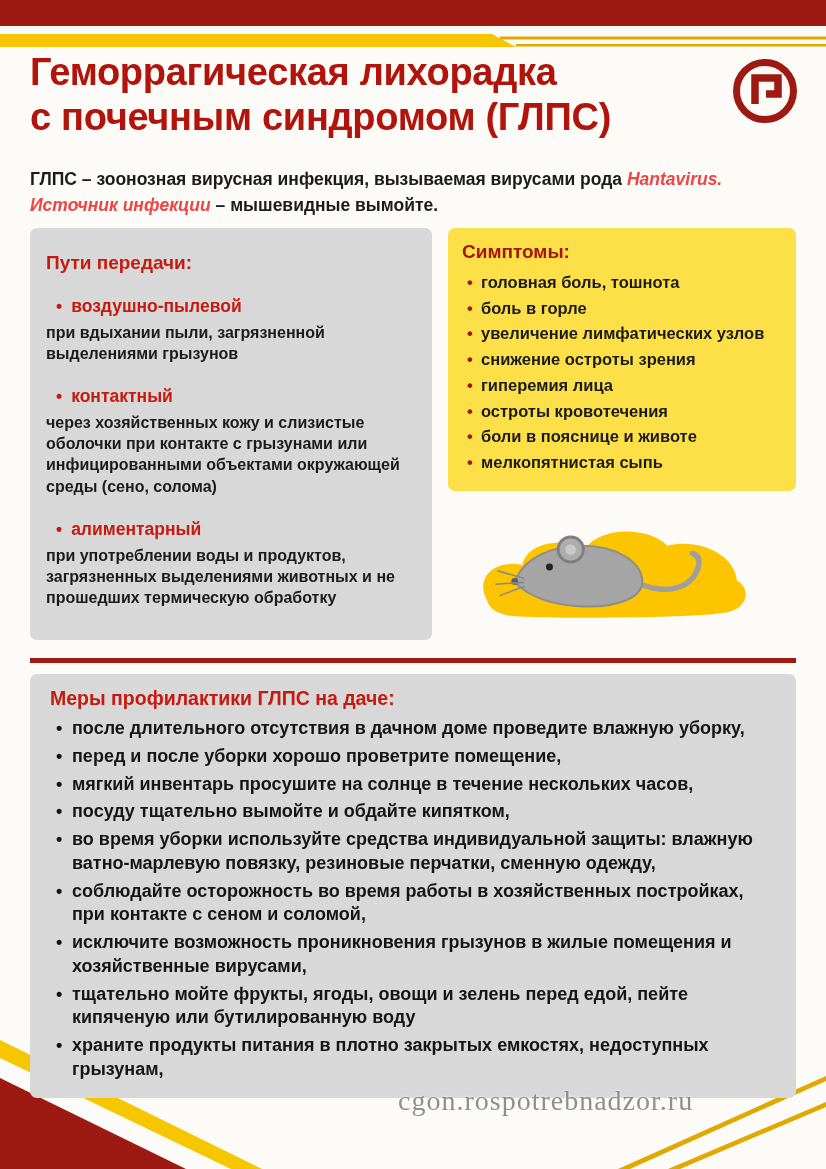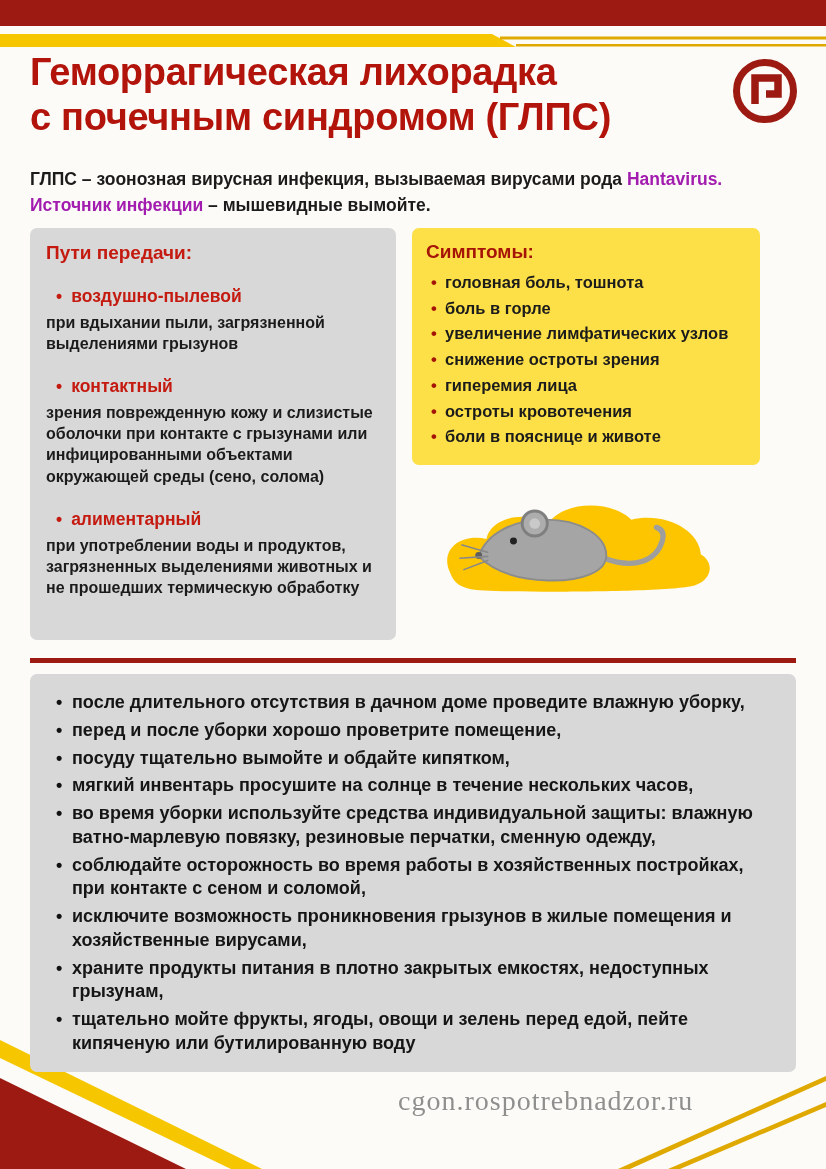--- a/index.html
+++ b/index.html
@@ -9,26 +9,26 @@
 
   .top-deco { position:absolute; left:0; top:0; }
   .bottom-deco { position:absolute; left:0; top:1029px; }
 
   .logo { position:absolute; top:56px; right:26px; }
 
   .title { position:absolute; left:30px; top:50px; color:#b2140b; font-size:38px; font-weight:700; line-height:1.18; letter-spacing:-0.3px; }
   .title .tl { display:block; }
 
   .intro { position:absolute; left:30px; top:166px; width:762px; font-size:17.5px; font-weight:700; color:#1b1b1b; line-height:1.5; }
-  .red { color:#a21caf; }
+  .red { color:#ef4444;font-style:italic; }
 
   .columns { position:absolute; left:30px; top:228px; width:766px; display:flex; gap:16px; align-items:flex-start; }
   .box { background:#d8d8d8; border-radius:7px; }
 
-  .transmission { width:366px; min-height:412px; padding:14px 16px 18px; }
+  .transmission { width:402px; min-height:412px; padding:24px 16px 18px; }
   .transmission h2 { color:#c41a0f; font-size:19px; font-weight:700; }
   .t-item { margin-top:22px; }
   .t-head { display:flex; gap:9px; padding-left:10px; color:#c41a0f; font-size:17.5px; font-weight:700; line-height:1.2; }
   .t-head .dot::before { content:"\2022"; }
   .t-body { margin-top:5px; font-size:16px; font-weight:700; color:#1b1b1b; line-height:1.32; }
 
   .right-col { width:348px; }
   .symptoms { background:#fde047; padding:13px 14px 15px; border-radius:7px; }
   .symptoms h2 { color:#a61408; font-size:19px; font-weight:700; margin-bottom:7px; }
   ul { list-style:none; }
@@ -88,21 +88,21 @@
             <span>воздушно-пылевой</span>
           </div>
         <div class="t-body">при вдыхании пыли, загрязненной выделениями грызунов</div>
       </div>
 
       <div class="t-item">
         <div class="t-head">
             <span class="dot"></span>
             <span>контактный</span>
           </div>
-        <div class="t-body">зрения поврежденную кожу и слизистые оболочки при контакте с грызунами или инфицированными объектами окружающей среды (сено, солома)</div>
+        <div class="t-body">через хозяйственных кожу и слизистые оболочки при контакте с грызунами или инфицированными объектами окружающей среды (сено, солома)</div>
       </div>
 
       <div class="t-item">
         <div class="t-head">
             <span class="dot"></span>
             <span>алиментарный</span>
           </div>
         <div class="t-body">при употреблении воды и продуктов, загрязненных выделениями животных и не прошедших термическую обработку</div>
       </div>
     </section>
@@ -111,47 +111,49 @@
       <section class="symptoms">
         <h2>Симптомы:</h2>
         <ul>
           <li>головная боль, тошнота</li>
           <li>боль в горле</li>
           <li>увеличение лимфатических узлов</li>
           <li>снижение остроты зрения</li>
           <li>гиперемия лица</li>
           <li>остроты кровотечения</li>
           <li>боли в пояснице и животе</li>
+          <li>мелкопятнистая сыпь</li>
         </ul>
       </section>
 
       <svg class="mouse" width="300" height="114" viewBox="0 0 310 118">
         <path d="M16,94 C6,72 26,54 54,60 C58,38 94,30 118,44 C134,20 184,20 204,40 C238,32 274,50 276,76 C290,84 288,102 270,108 C248,116 56,116 38,112 C24,109 20,104 16,94 Z" fill="#fdc500"></path>
         <path d="M176,80 C208,92 230,82 236,62 C238,55 236,50 230,48" fill="none" stroke="#9e9e9e" stroke-width="5.5" stroke-linecap="round"></path>
         <path d="M46,78 C54,54 82,40 116,40 C150,40 177,56 178,76 C179,94 152,104 118,103 C88,102 62,94 46,78 Z" fill="#a5a5a5" stroke="#8c8c8c" stroke-width="2"></path>
         <circle cx="104" cy="44" r="13" fill="#adadad" stroke="#7f7f7f" stroke-width="3"></circle>
         <circle cx="104" cy="44" r="5.5" fill="#c9c9c9"></circle>
         <circle cx="82" cy="62" r="3.6" fill="#222222"></circle>
         <circle cx="46" cy="77" r="3.6" fill="#5f5f5f"></circle>
         <path d="M56,74 L28,66 M56,78 L26,80 M56,82 L30,92" fill="none" stroke="#888888" stroke-width="1.6"></path>
       </svg>
     </div>
   </div>
 
   <div class="divider"></div>
 
   <section class="box prevention">
+    <h2>Меры профилактики ГЛПС на даче:</h2>
     <ul>
       <li>после длительного отсутствия в дачном доме проведите влажную уборку,</li>
       <li>перед и после уборки хорошо проветрите помещение,</li>
+      <li>мягкий инвентарь просушите на солнце в течение нескольких часов,</li>
       <li>посуду тщательно вымойте и обдайте кипятком,</li>
-      <li>мягкий инвентарь просушите на солнце в течение нескольких часов,</li>
       <li>во время уборки используйте средства индивидуальной защиты: влажную ватно-марлевую повязку, резиновые перчатки, сменную одежду,</li>
       <li>соблюдайте осторожность во время работы в хозяйственных постройках, при контакте с сеном и соломой,</li>
       <li>исключите возможность проникновения грызунов в жилые помещения и хозяйственные вирусами,</li>
+      <li>тщательно мойте фрукты, ягоды, овощи и зелень перед едой, пейте кипяченую или бутилированную воду</li>
       <li>храните продукты питания в плотно закрытых емкостях, недоступных грызунам,</li>
-      <li>тщательно мойте фрукты, ягоды, овощи и зелень перед едой, пейте кипяченую или бутилированную воду</li>
     </ul>
   </section>
 
   <div class="watermark">cgon.rospotrebnadzor.ru</div>
 
 </div>
 
 </body></html>

